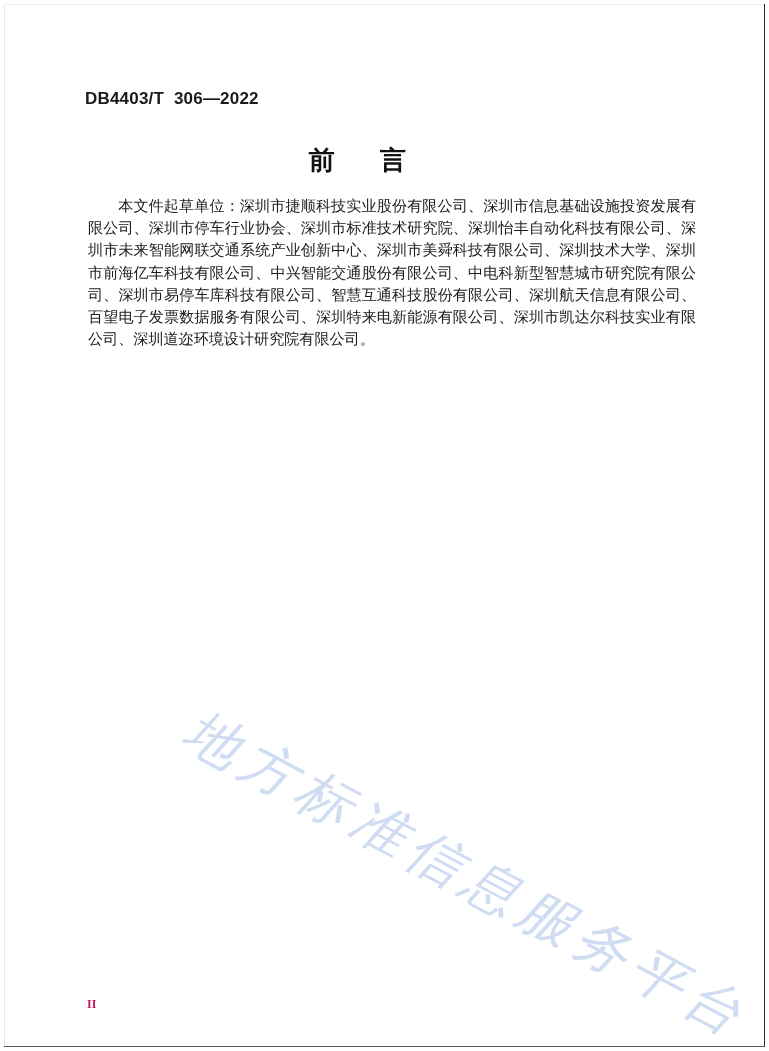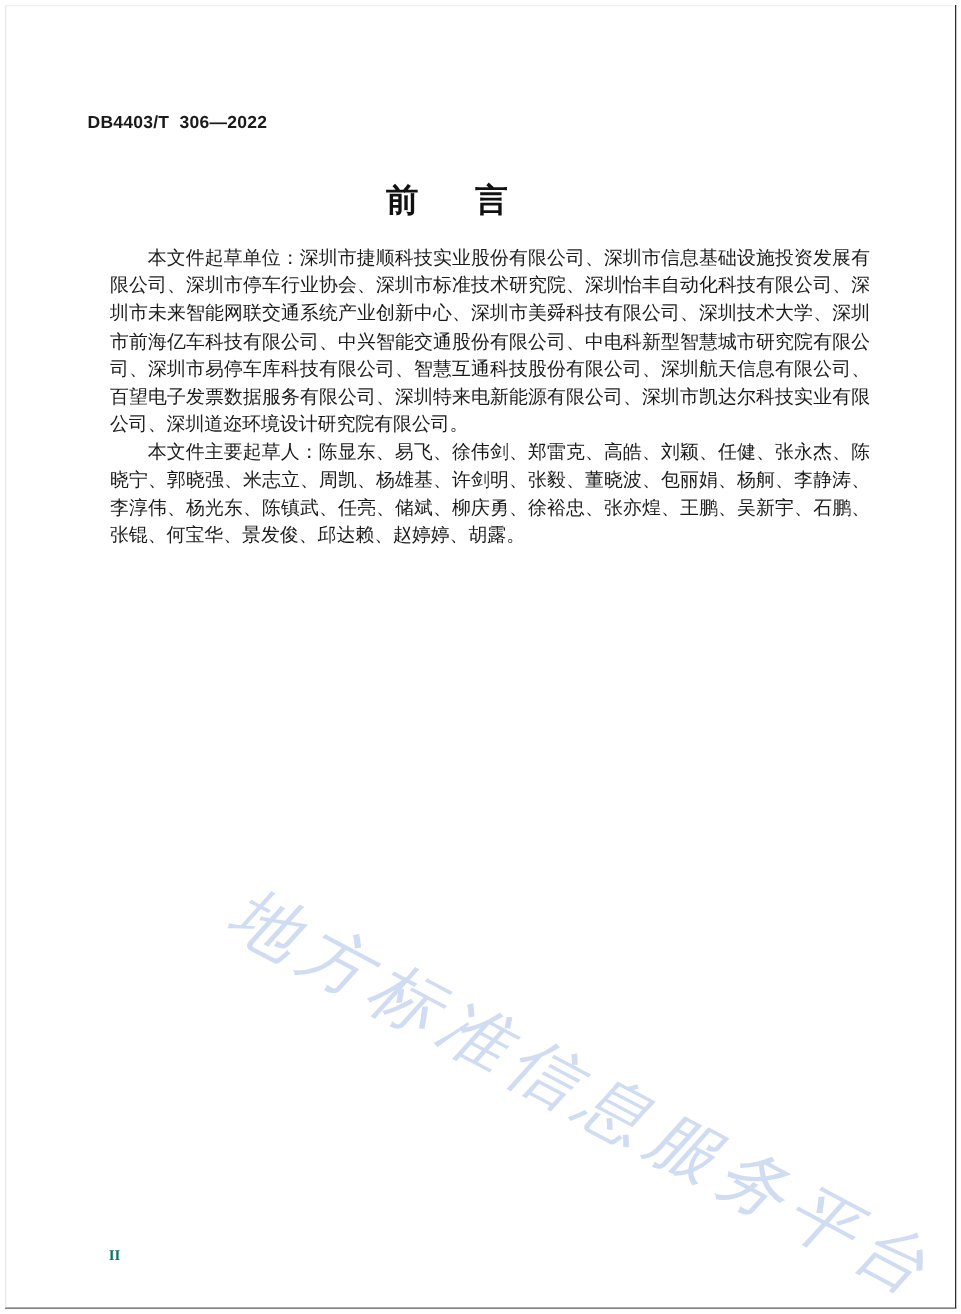--- a/index.html
+++ b/index.html
@@ -35,24 +35,24 @@
     height: 100%;
     border-left: 1px solid #e8e8e8;
     border-top: 1px solid #f0f0f0;
     box-sizing: border-box;
     pointer-events: none;
   }
 
   
   #doc-header {
     position: absolute;
-    left: 70px;
+    left: 85px;
     top: 89px;
     font-family: "Liberation Sans", sans-serif;
-    font-size: 14px;
+    font-size: 17px;
     font-weight: bold;
     letter-spacing: 0.2px;
     color: #1a1a1a;
     white-space: pre;
   }
 
   
   #section-title {
     position: absolute;
     left: 0;
@@ -106,34 +106,33 @@
   }
 
   
   #page-number {
     position: absolute;
     left: 87px;
     top: 997px;
     font-family: "Liberation Serif", serif;
     font-size: 12px;
     font-weight: bold;
-    color: #0f766e;
+    color: #be185d;
   }
 </style>
 </head>
 <body>
 
 <div id="page-sheet">
   <div id="page-inner-edge"></div>
 </div>
 
 <div id="doc-header">DB4403/T  306—2022</div>
 
 <h1 id="section-title">前     言</h1>
 
 <div id="body-block">
   <p>本文件起草单位：深圳市捷顺科技实业股份有限公司、深圳市信息基础设施投资发展有限公司、深圳市停车行业协会、深圳市标准技术研究院、深圳怡丰自动化科技有限公司、深圳市未来智能网联交通系统产业创新中心、深圳市美舜科技有限公司、深圳技术大学、深圳市前海亿车科技有限公司、中兴智能交通股份有限公司、中电科新型智慧城市研究院有限公司、深圳市易停车库科技有限公司、智慧互通科技股份有限公司、深圳航天信息有限公司、百望电子发票数据服务有限公司、深圳特来电新能源有限公司、深圳市凯达尔科技实业有限公司、深圳道迩环境设计研究院有限公司。</p>
-  <p>本文件主要起草人：陈显东、易飞、徐伟剑、郑雷克、高皓、刘颖、任健、张永杰、陈晓宁、郭晓强、米志立、周凯、杨雄基、许剑明、张毅、董晓波、包丽娟、杨舸、李静涛、李淳伟、杨光东、陈镇武、任亮、储斌、柳庆勇、徐裕忠、张亦煌、王鹏、吴新宇、石鹏、张锟、何宝华、景发俊、邱达赖、赵婷婷、胡露。</p>
 </div>
 
 <div id="watermark">地方标准信息服务平台</div>
 
 <div id="page-number">II</div>
 
 </body></html>

